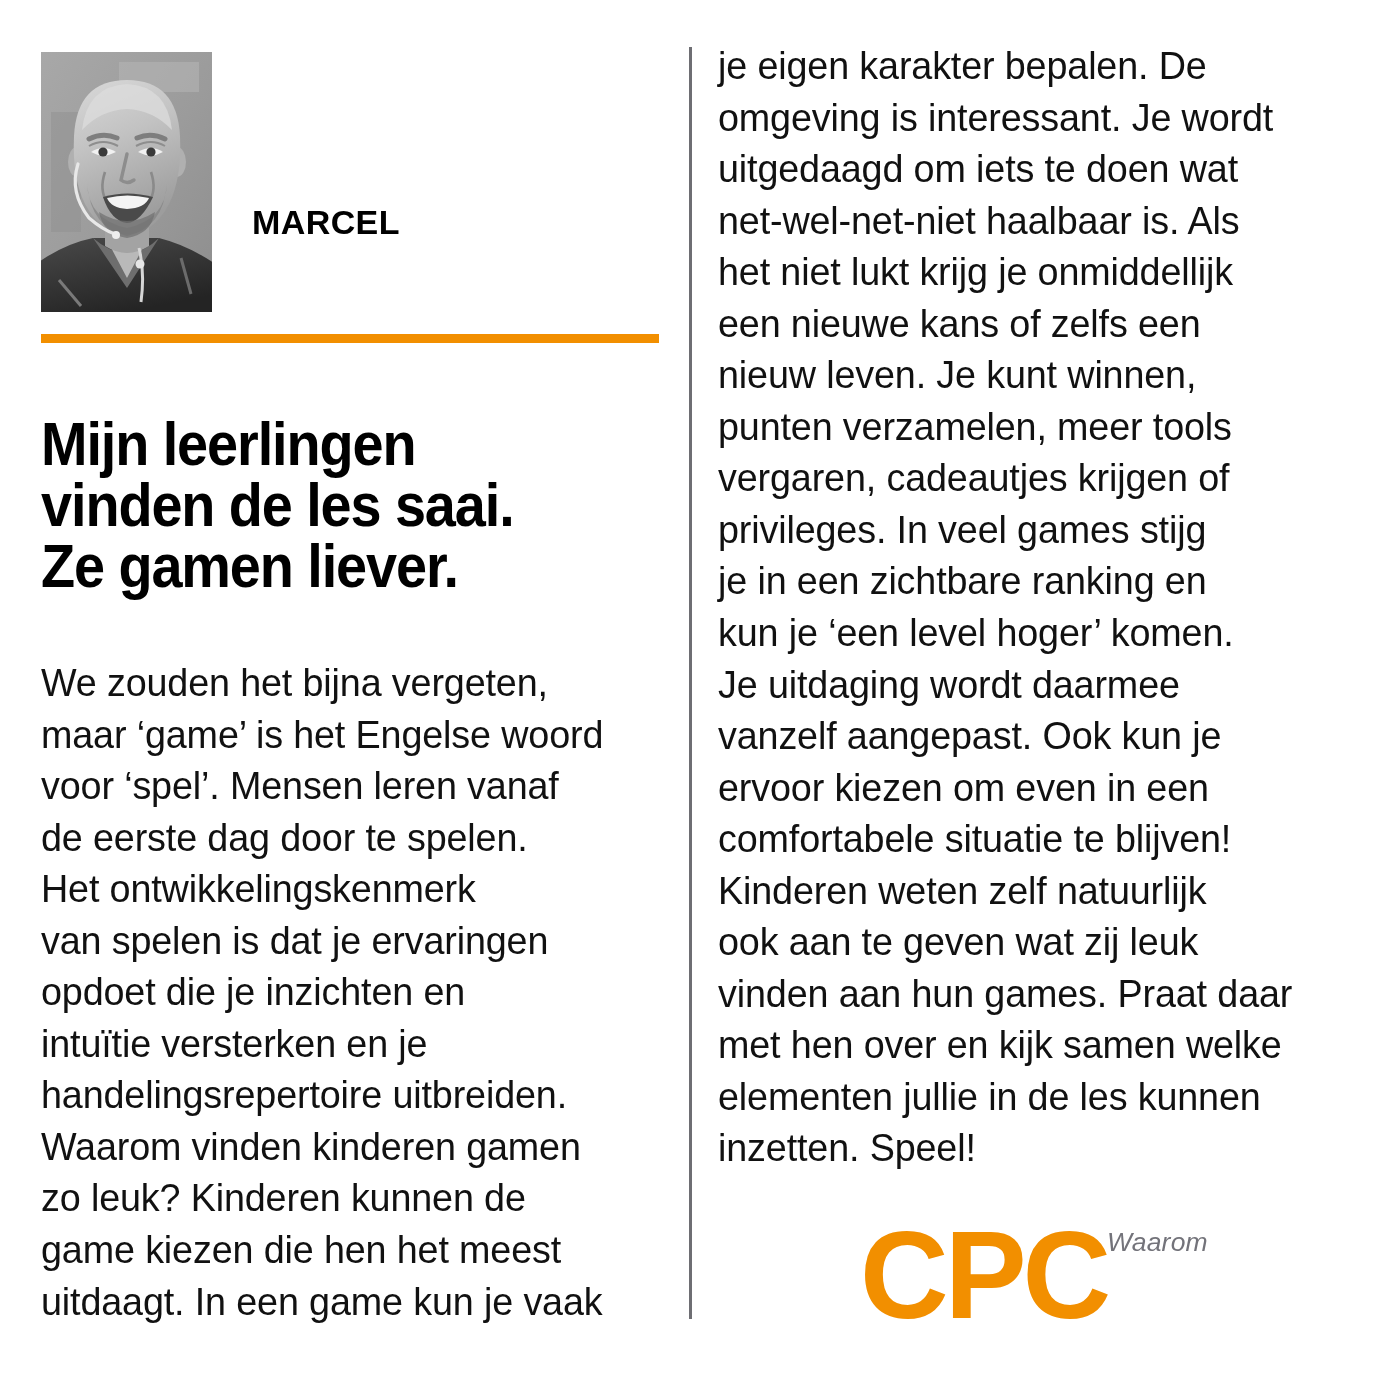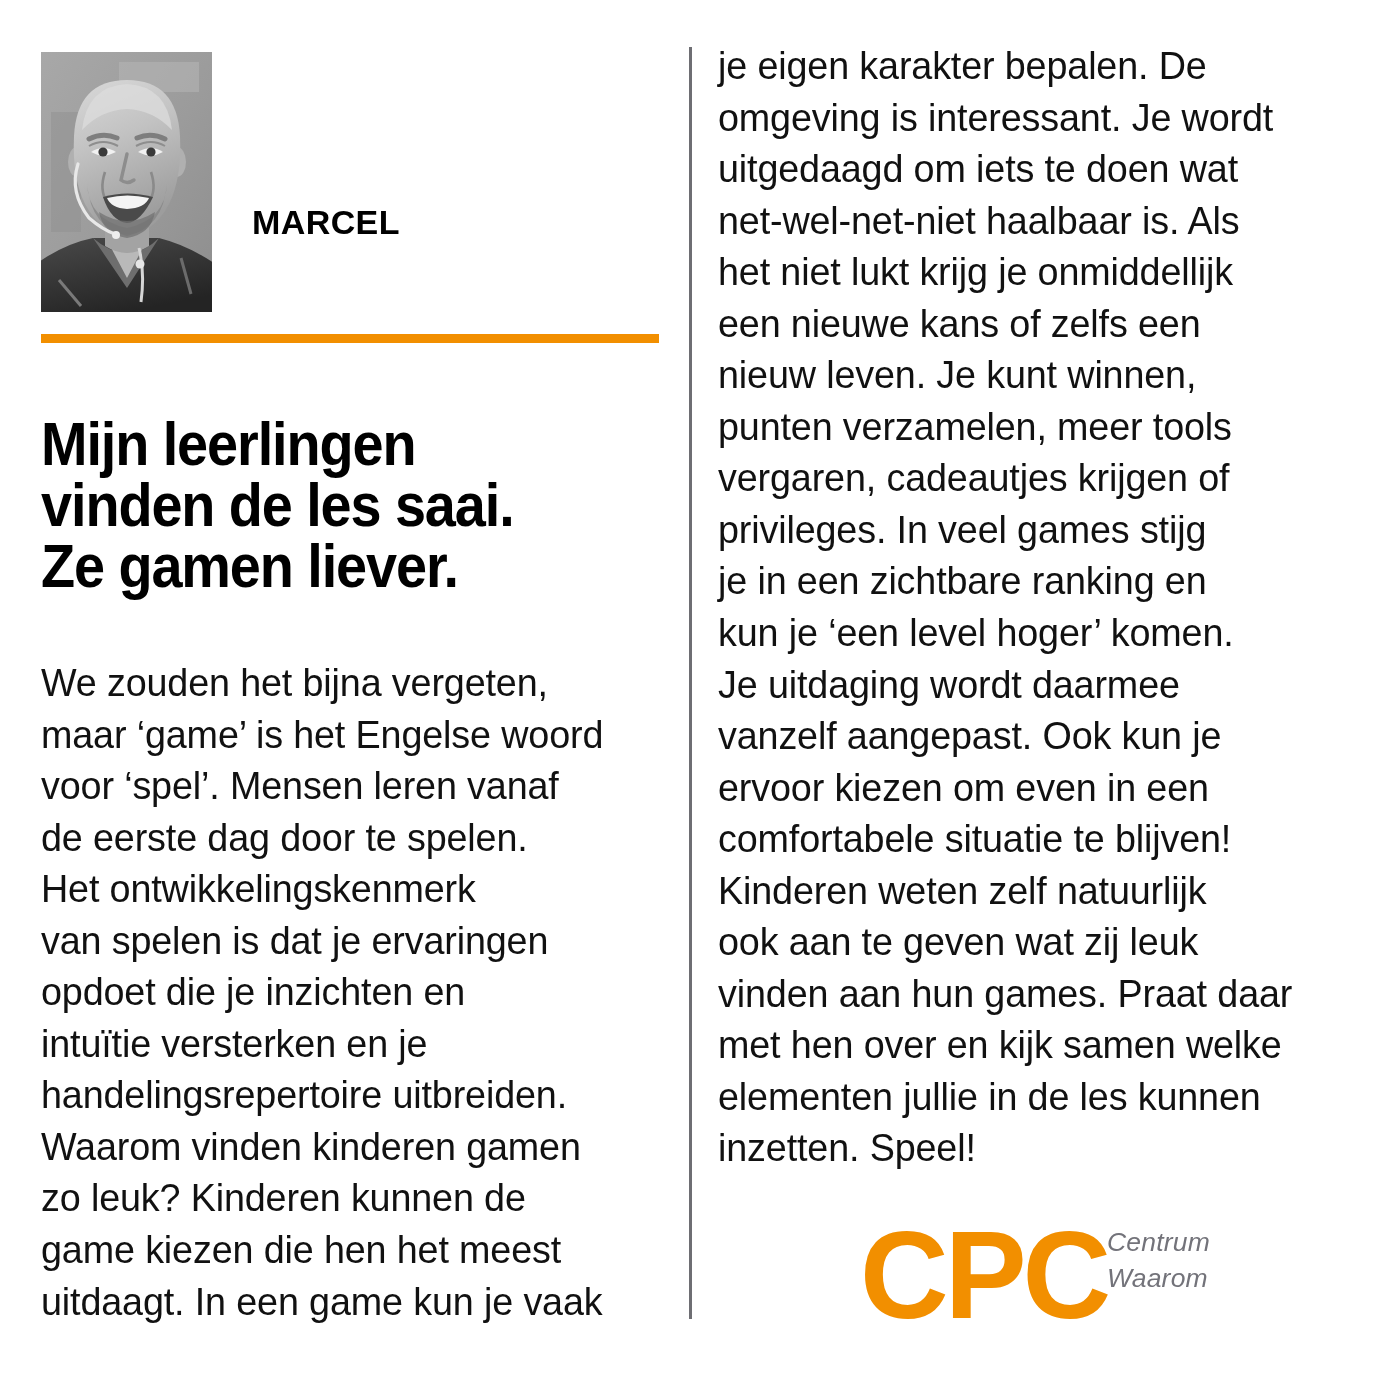--- a/index.html
+++ b/index.html
@@ -300,20 +300,19 @@
       <span class="bd-line">ook aan te geven wat zij leuk</span>
       <span class="bd-line">vinden aan hun games. Praat daar</span>
       <span class="bd-line">met hen over en kijk samen welke</span>
       <span class="bd-line">elementen jullie in de les kunnen</span>
       <span class="bd-line">inzetten. Speel!</span>
     </div>
 
     <div id="cpc-logo">
       <div id="cpc-mark">CPC</div>
       <div id="cpc-tagline">
-        <span class="tg-line">Centrum</span>
         <span class="tg-line">Waarom</span>
       </div>
     </div>
 
   </div>
 
 </div>
 
 </body></html>

